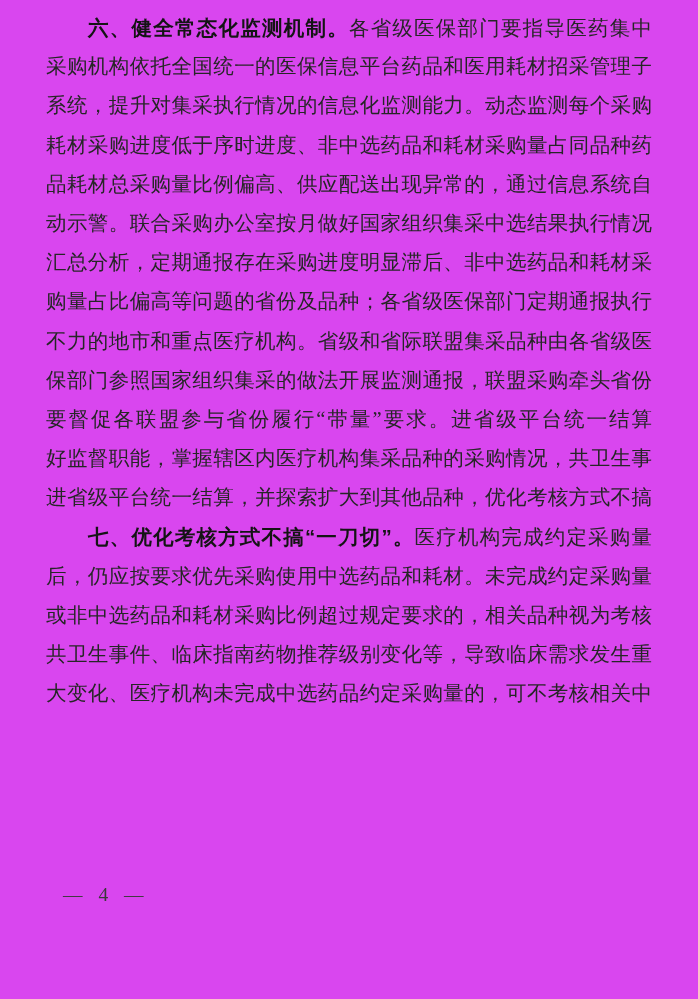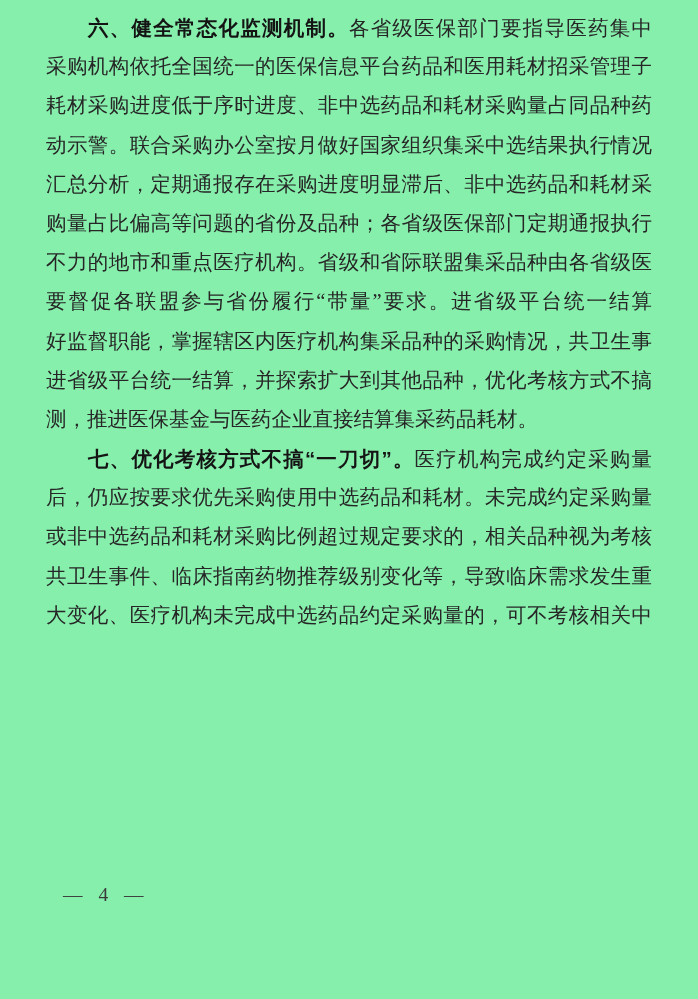--- a/index.html
+++ b/index.html
@@ -9,21 +9,21 @@
   body {
     width: 698px;
     height: 999px;
     background: #fbfbfb;
     overflow: hidden;
   }
   .page {
     position: relative;
     width: 698px;
     height: 999px;
-    background: #86efac;
+    background: #d946ef;
     font-family: "Liberation Serif", "DejaVu Serif", serif;
     color: #262626;
   }
   .content {
     position: absolute;
     left: 46px;
     top: 8px;
     width: 606px;
   }
   .line {
@@ -59,29 +59,31 @@
 </style>
 </head>
 <body>
 
 <div class="page">
   <div class="content">
 
     <div class="line indent"><span class="heading">六、健全常态化监测机制。</span><span>各省级医保部门要指导医药集中</span></div>
 
     <div class="line"><span>采购机构依托全国统一的医保信息平台药品和医用耗材招采管理子</span></div>
+    <div class="line"><span>系统，提升对集采执行情况的信息化监测能力。动态监测每个采购</span></div>
     <div class="line"><span>耗材采购进度低于序时进度、非中选药品和耗材采购量占同品种药</span></div>
+    <div class="line"><span>品耗材总采购量比例偏高、供应配送出现异常的，通过信息系统自</span></div>
     <div class="line"><span>动示警。联合采购办公室按月做好国家组织集采中选结果执行情况</span></div>
     <div class="line"><span>汇总分析，定期通报存在采购进度明显滞后、非中选药品和耗材采</span></div>
     <div class="line"><span>购量占比偏高等问题的省份及品种；各省级医保部门定期通报执行</span></div>
     <div class="line"><span>不力的地市和重点医疗机构。省级和省际联盟集采品种由各省级医</span></div>
+    <div class="line"><span>保部门参照国家组织集采的做法开展监测通报，联盟采购牵头省份</span></div>
     <div class="line"><span>要督促各联盟参与省份履行“带量”要求。进省级平台统一结算</span></div>
     <div class="line"><span>好监督职能，掌握辖区内医疗机构集采品种的采购情况，共卫生事件</span></div>
     <div class="line"><span>进省级平台统一结算，并探索扩大到其他品种，优化考核方式不搞</span></div>
-    <div class="line short"><span>测，推进医保基金与医药企业直接结算集采药品耗材。</span></div>
 
     <div class="line indent"><span class="heading">七、优化考核方式不搞“一刀切”。</span><span>医疗机构完成约定采购量</span></div>
 
     <div class="line"><span>后，仍应按要求优先采购使用中选药品和耗材。未完成约定采购量</span></div>
     <div class="line"><span>或非中选药品和耗材采购比例超过规定要求的，相关品种视为考核</span></div>
     <div class="line"><span>共卫生事件、临床指南药物推荐级别变化等，导致临床需求发生重</span></div>
     <div class="line"><span>大变化、医疗机构未完成中选药品约定采购量的，可不考核相关中</span></div>
 
   </div>
 

